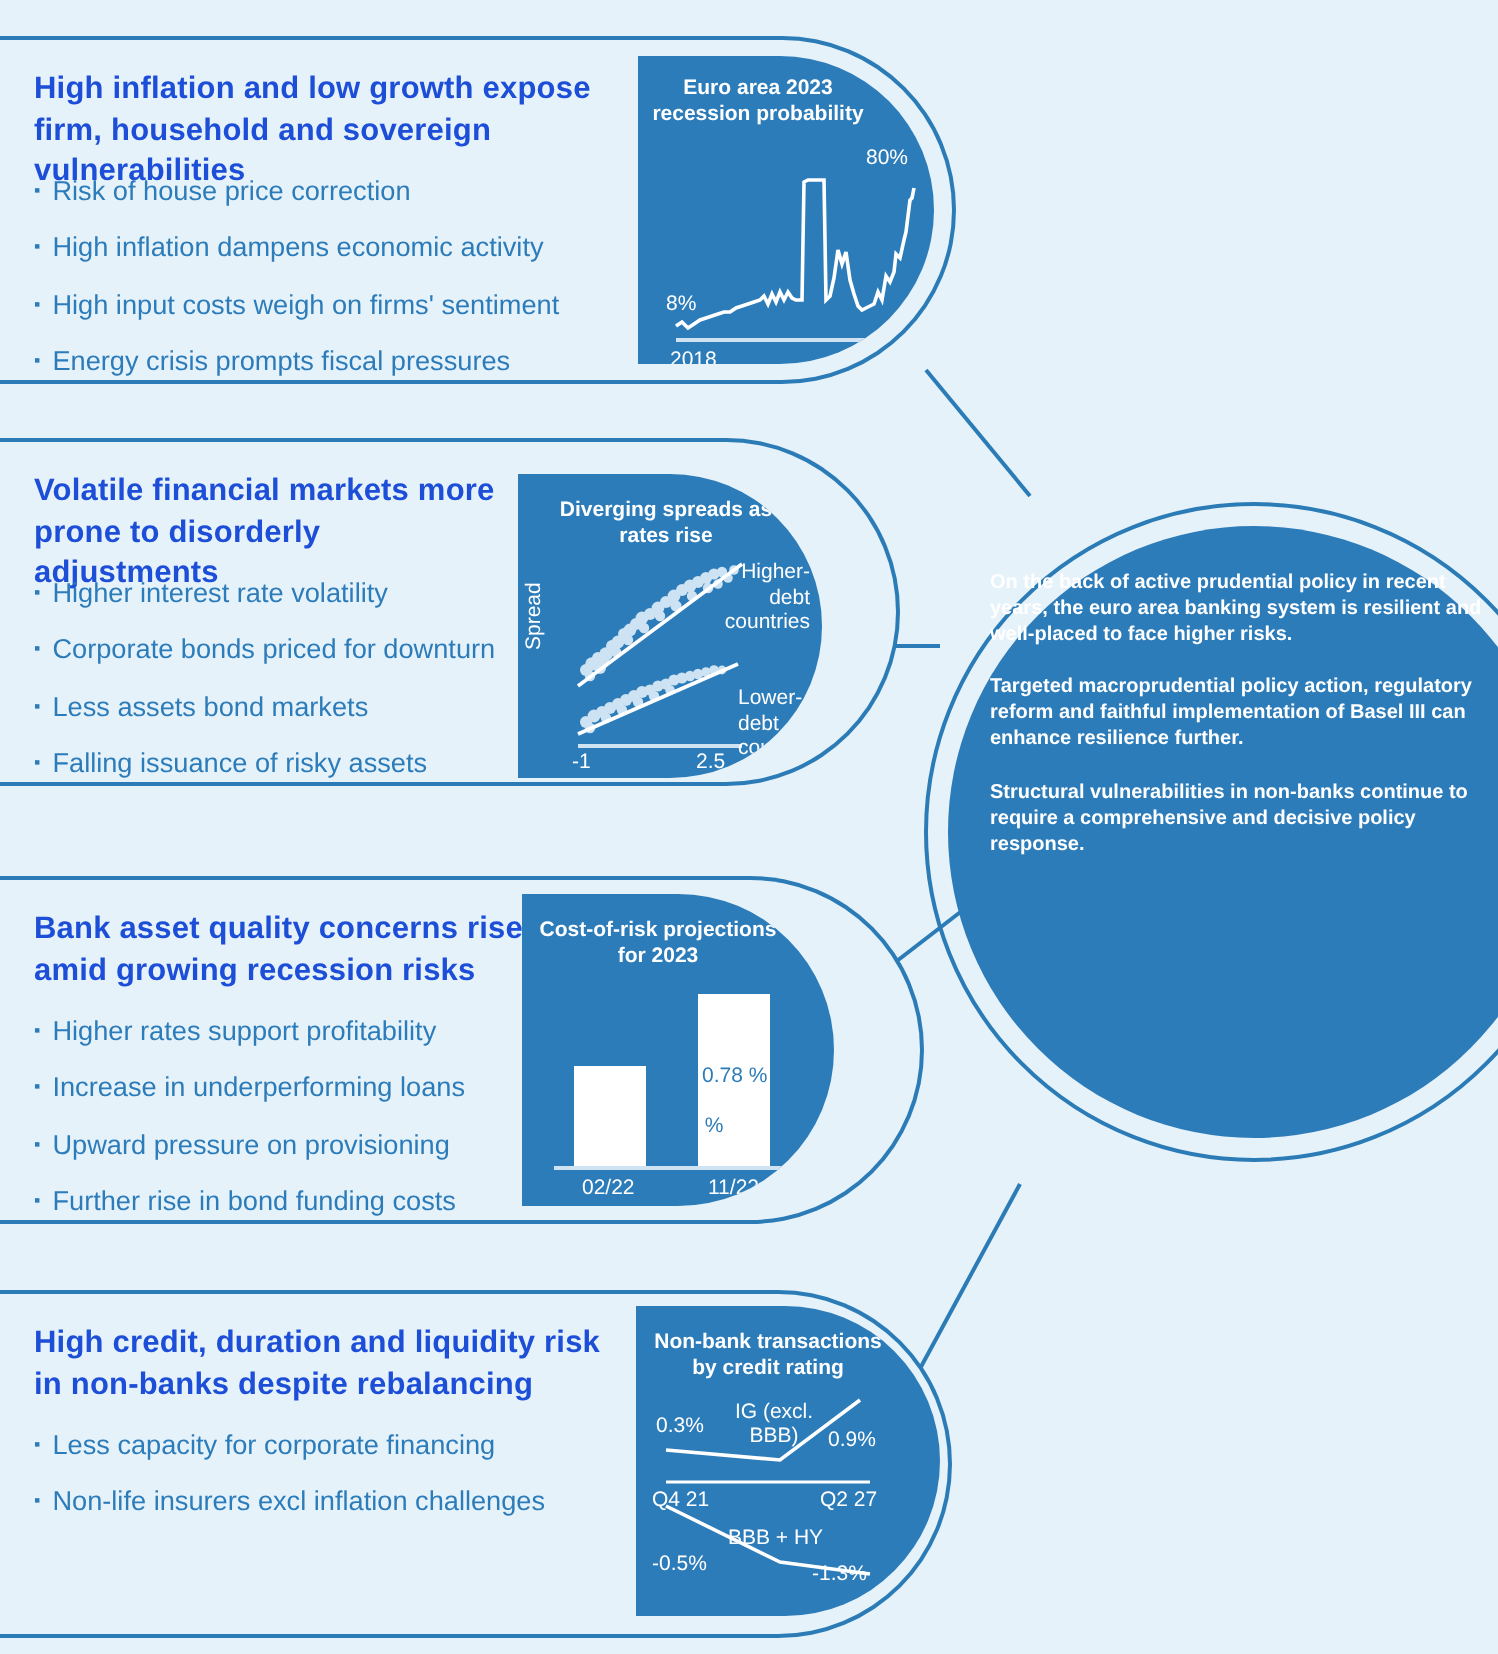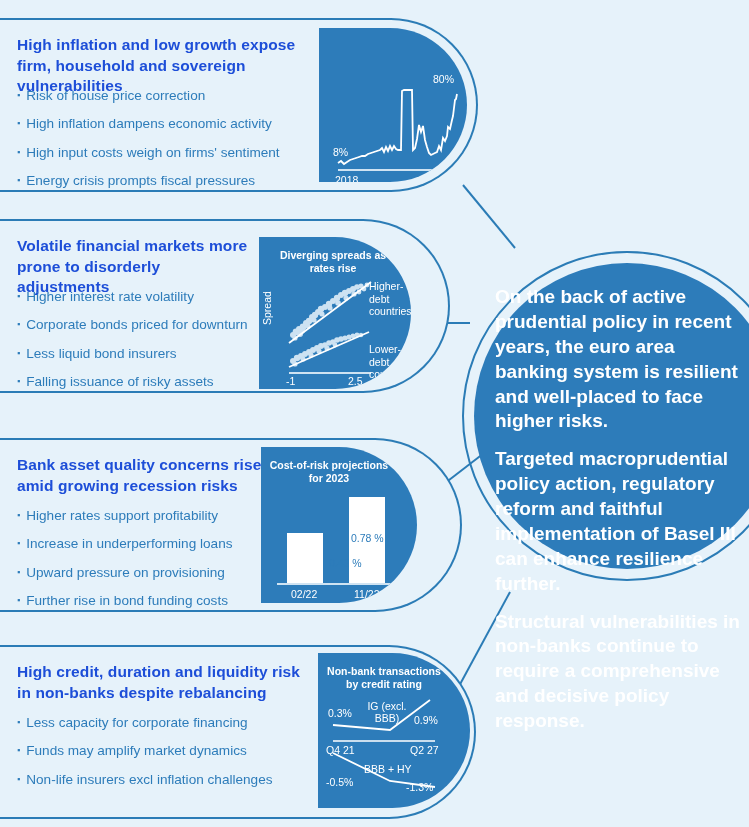--- a/index.html
+++ b/index.html
@@ -116,21 +116,21 @@
     width:306px;height:306px;
     border-radius:50%;
     background:#2d7cba;
   }
   #concl-text{
     position:absolute;
     left:495px;top:285px;
     width:250px;
     color:#ffffff;
     font-weight:bold;
-    font-size:19px;
+    font-size:10px;
     line-height:1.31;
   }
   #concl-text p{margin:0 0 13px 0;}
 
   
   #connectors{
     position:absolute;
     left:0;top:0;
     width:749px;height:827px;
     pointer-events:none;
@@ -163,38 +163,39 @@
         <li>Risk of house price correction</li>
         <li>High inflation dampens economic activity</li>
         <li>High input costs weigh on firms' sentiment</li>
         <li>Energy crisis prompts fiscal pressures</li>
       </ul>
     </div>
   </div>
 
   <div class="bubble bubble-r" style="left:319px;top:28px;width:148px;height:154px;">
     <div class="chart">
+      <div class="c-title" style="top:10px;left:6px;right:34px;">Euro area 2023 recession probability</div>
       <svg width="148" height="154" style="position:absolute;left:0;top:0;">
         <polyline fill="none" stroke="#ffffff" stroke-width="1.8" points="19,135 22,133 25,136 28,134 31,132 34,131 37,130 40,129 43,128 46,128 49,126 52,125 55,124 58,123 61,122 63,120 65,124 67,119 69,123 71,118 73,122 75,118 77,121 79,122 81,122 82,122 83,63 85,62 88,62 91,62 93,62 94,122 96,120 98,111 100,97 102,104 104,98 106,112 108,119 110,125 112,127 114,126 116,125 118,124 120,118 122,122 124,110 126,113 128,108 129,99 131,101 133,92 134,88 135,80 136,72 137,71 138,66"></polyline>
         <line x1="19" y1="142" x2="126" y2="142" stroke="#cfe3f2" stroke-width="2"></line>
       </svg>
       <div class="c-lbl" style="left:14px;top:118px;">8%</div>
       <div class="c-lbl" style="left:114px;top:45px;">80%</div>
       <div class="c-lbl" style="left:16px;top:146px;">2018</div>
       <div class="c-lbl" style="left:100px;top:146px;">2022</div>
     </div>
   </div>
 
   <div class="panel" style="top:219px;height:174px;width:464px;">
     <div class="panel-inner">
       <div class="p-title" style="left:31px;top:15px;width:235px;">Volatile financial markets more prone to disorderly adjustments</div>
       <ul class="p-list" style="left:31px;top:68px;">
         <li>Higher interest rate volatility</li>
         <li>Corporate bonds priced for downturn</li>
-        <li>Less liquid bond insurers</li>
+        <li>Less assets bond markets</li>
         <li>Falling issuance of risky assets</li>
       </ul>
     </div>
   </div>
 
   <div class="bubble bubble-r" style="left:259px;top:237px;width:152px;height:152px;">
     <div class="chart">
       <div class="c-title" style="top:12px;left:8px;right:12px;">Diverging spreads as rates rise</div>
       <svg width="152" height="152" style="position:absolute;left:0;top:0;">
         <g fill="#d6e8f5" opacity="0.95">
@@ -255,21 +256,21 @@
             <circle cx="86" cy="101" r="2.6"></circle>
             <circle cx="90" cy="100" r="2.6"></circle>
           <circle cx="94" cy="99" r="2.4"></circle>
             <circle cx="98" cy="98" r="2.4"></circle>
             <circle cx="102" cy="98" r="2.2"></circle>
         </g>
         <line x1="30" y1="106" x2="112" y2="45" stroke="#ffffff" stroke-width="1.8"></line>
         <line x1="30" y1="130" x2="110" y2="95" stroke="#ffffff" stroke-width="1.8"></line>
         <line x1="30" y1="136" x2="112" y2="136" stroke="#cfe3f2" stroke-width="2"></line>
       </svg>
-      <div class="c-lbl" style="left:110px;top:43px;width:46px;white-space:normal;line-height:1.2;">Higher-debt countries</div>
+      <div class="c-lbl" style="left:100px;top:43px;width:46px;white-space:normal;line-height:1.2;text-align:right;">Higher-debt countries</div>
       <div class="c-lbl" style="left:110px;top:86px;width:46px;white-space:normal;line-height:1.2;margin-top:20px;">Lower-debt countries</div>
       <div class="c-lbl" style="left:2px;top:88px;transform:rotate(-90deg);transform-origin:left top;">Spread</div>
       <div class="c-lbl" style="left:27px;top:138px;">-1</div>
       <div class="c-lbl" style="left:89px;top:138px;">2.5</div>
       <div class="c-lbl" style="left:30px;top:151px;">Risk-free rate</div>
     </div>
   </div>
 
   <div class="panel" style="top:438px;height:174px;width:476px;">
     <div class="panel-inner">
@@ -294,21 +295,20 @@
       <div class="c-lbl" style="left:30px;top:141px;">02/22</div>
       <div class="c-lbl" style="left:93px;top:141px;">11/22</div>
     </div>
   </div>
 
   <div class="panel" style="top:645px;height:174px;width:490px;">
     <div class="panel-inner">
       <div class="p-title" style="left:31px;top:15px;width:300px;">High credit, duration and liquidity risk in non-banks despite rebalancing</div>
       <ul class="p-list" style="left:31px;top:68px;">
         <li>Less capacity for corporate financing</li>
-        <li>Funds may amplify market dynamics</li>
         <li>Non-life insurers excl inflation challenges</li>
       </ul>
     </div>
   </div>
 
   <div class="bubble bubble-r" style="left:318px;top:653px;width:152px;height:155px;">
     <div class="chart">
       <div class="c-title" style="top:12px;left:6px;right:26px;">Non-bank transactions by credit rating</div>
       <svg width="152" height="155" style="position:absolute;left:0;top:0;">
         <polyline fill="none" stroke="#ffffff" stroke-width="1.8" points="15,72 72,77 112,47"></polyline>

